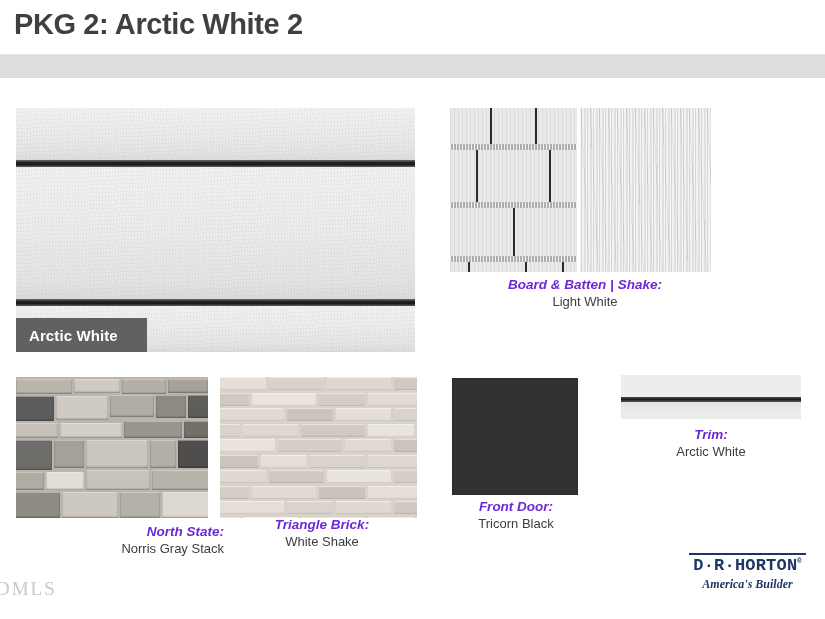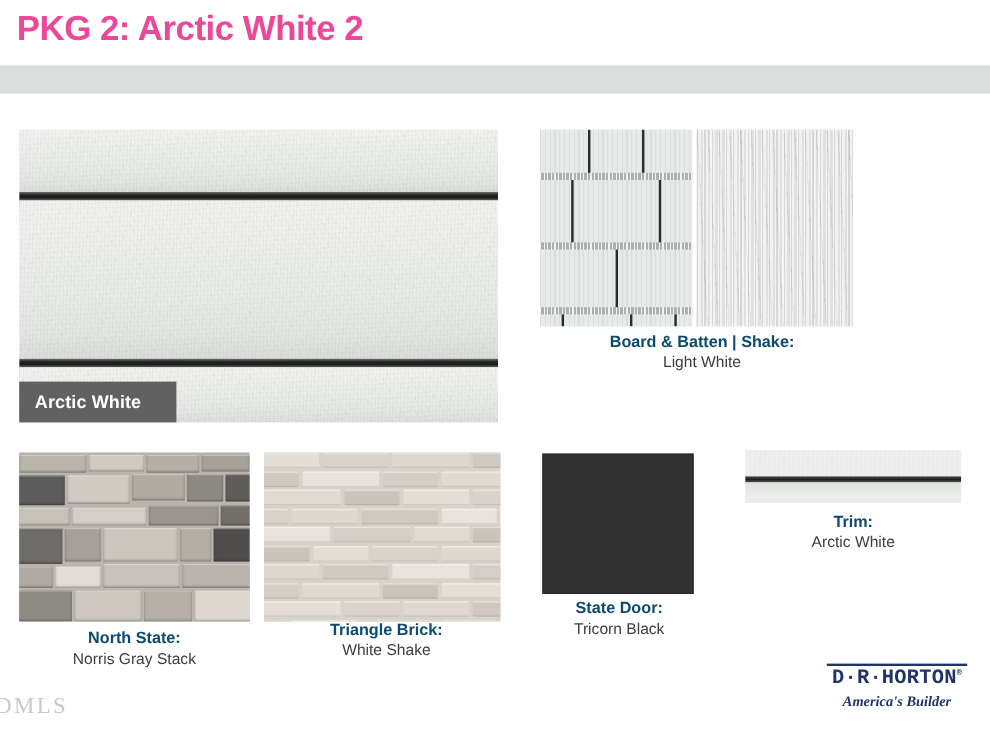--- a/index.html
+++ b/index.html
@@ -7,38 +7,38 @@
     width: 825px; height: 619px;
     background: #ffffff;
     font-family: "Liberation Sans", sans-serif;
     overflow: hidden;
   }
   .page { position: relative; width: 825px; height: 619px; background: #fff; }
 
   
   .page-title {
     position: absolute; left: 14px; top: 8px;
-    font-size: 29px; font-weight: bold; color: #ec4899;
+    font-size: 29px; font-weight: bold; color: #404040;
     letter-spacing: -0.4px; white-space: nowrap;
   }
   .header-rule {
     position: absolute; left: 0; top: 54px; width: 825px; height: 1px;
     background: #e9e9e9;
   }
   .gray-band {
     position: absolute; left: 0; top: 55px; width: 825px; height: 23px;
     background: #dcdddd;
   }
 
   
   .swatch { position: absolute; overflow: hidden; background: #eee; }
   .caption {
     position: absolute; text-align: center; line-height: 1.25;
   }
-  .cap-title { font-size: 13.5px; font-weight: bold; color: #0c4a6e; }
+  .cap-title { font-size: 13.5px; font-weight: bold; color: #6d28d9; font-style: italic; }
   .cap-sub   { font-size: 13px; color: #3d3d3d; }
   .cap-code  { font-size: 12px; color: #3d3d3d; }
 
   
   #main-siding { left: 16px; top: 108px; width: 399px; height: 244px; }
   .lap {
     position: absolute; left: 0; width: 100%;
     background:
       linear-gradient(180deg,#f2f3f1 0%,#eceeec 45%,#e4e6e4 85%,#dcdedb 100%);
   }
@@ -96,21 +96,21 @@
   }
   #cap-bb { left: 440px; top: 277px; width: 290px; }
 
   
   #stone-swatch { left: 16px; top: 377px; width: 192px; height: 141px; background:#b9b4ad; }
   .stone-row { position: absolute; left:-2px; right:-2px; }
   .stone {
     position: absolute; border-radius: 1px;
     box-shadow: inset 0 1px 0 rgba(255,255,255,.35), inset 0 -1px 2px rgba(0,0,0,.35);
   }
-  #cap-stone { left: 0px; top: 524px; width: 224px; }
+  #cap-stone { left: 0px; top: 524px; width: 224px; text-align: right; }
 
   
   #brick-swatch { left: 220px; top: 377px; width: 197px; height: 141px; background:#d8d2cb; }
   .brick-courses { position:absolute; inset:0; }
   .brick {
     position: absolute; height: 13px; border-radius: 1px;
     box-shadow: inset 0 1px 1px rgba(255,255,255,.55), inset 0 -1px 1px rgba(0,0,0,.10);
   }
   #cap-brick { left: 210px; top: 517px; width: 224px; }
 
@@ -298,21 +298,21 @@
       </div>
   </div>
 
   <div class="caption" id="cap-brick">
     <div class="cap-title">Triangle Brick:</div>
     <div class="cap-sub">White Shake</div>
   </div>
 
   <div class="swatch" id="door-swatch"></div>
   <div class="caption" id="cap-door">
-    <div class="cap-title">State Door:</div>
+    <div class="cap-title">Front Door:</div>
     <div class="cap-sub">Tricorn Black</div>
   </div>
 
   <div class="swatch" id="trim-swatch">
     <div class="trim-top"></div>
     <div class="trim-groove"></div>
     <div class="trim-bot"></div>
   </div>
   <div class="caption" id="cap-trim">
     <div class="cap-title">Trim:</div>

